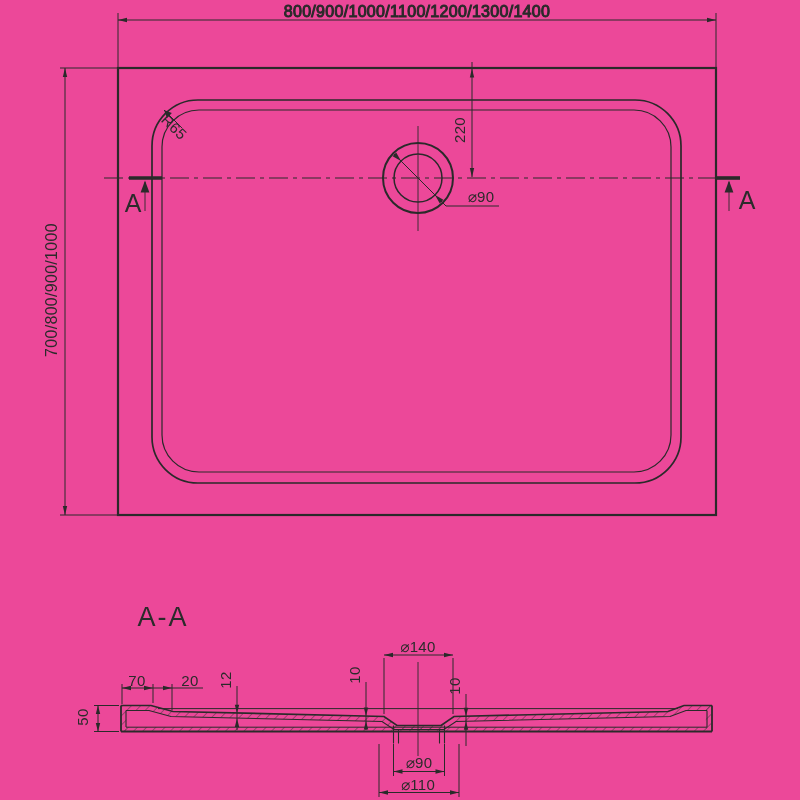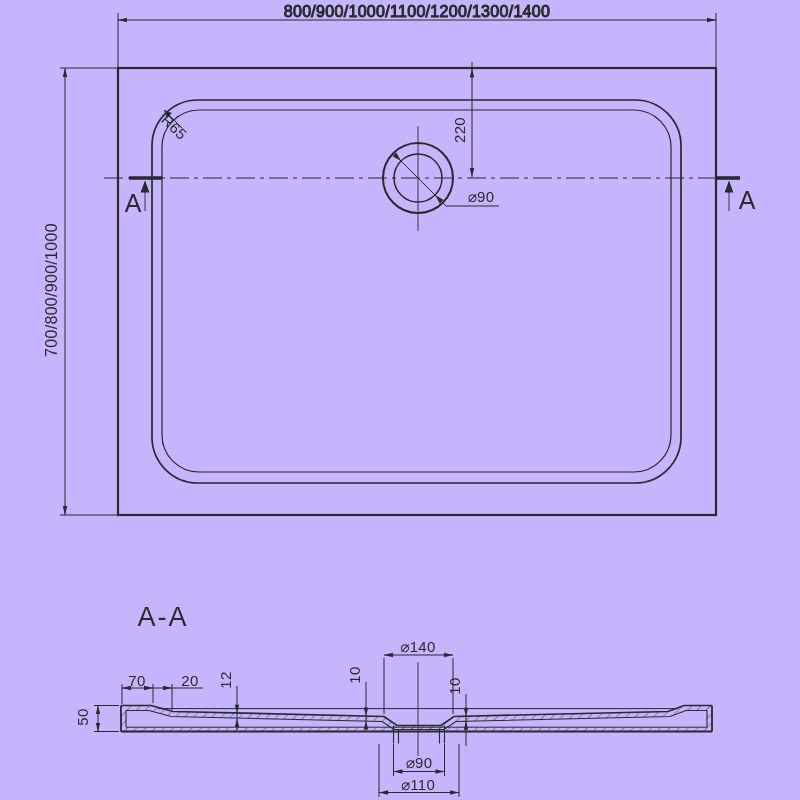--- a/index.html
+++ b/index.html
@@ -1,16 +1,16 @@
 <!DOCTYPE html>
 <html><head>
 <meta charset="utf-8">
 <style>
   html,body{margin:0;padding:0;background:#ffffff;width:800px;height:800px;overflow:hidden;}
-  #canvas{position:relative;width:800px;height:800px;background:#c4b5fd;
+  #canvas{position:relative;width:800px;height:800px;background:#ec4899;
           font-family:"Liberation Sans","DejaVu Sans",sans-serif;color:#2b2b2b;}
   svg{position:absolute;left:0;top:0;}
   svg text{fill:#2b2b2b;font-family:"Liberation Sans","DejaVu Sans",sans-serif;}
   .dim{font-size:16px;letter-spacing:0.3px;}
   .dim-s{font-size:15px;letter-spacing:0.3px;}
   .marker{font-size:25px;}
   .title{font-size:27px;letter-spacing:2px;}
 </style>
 </head>
 <body>

